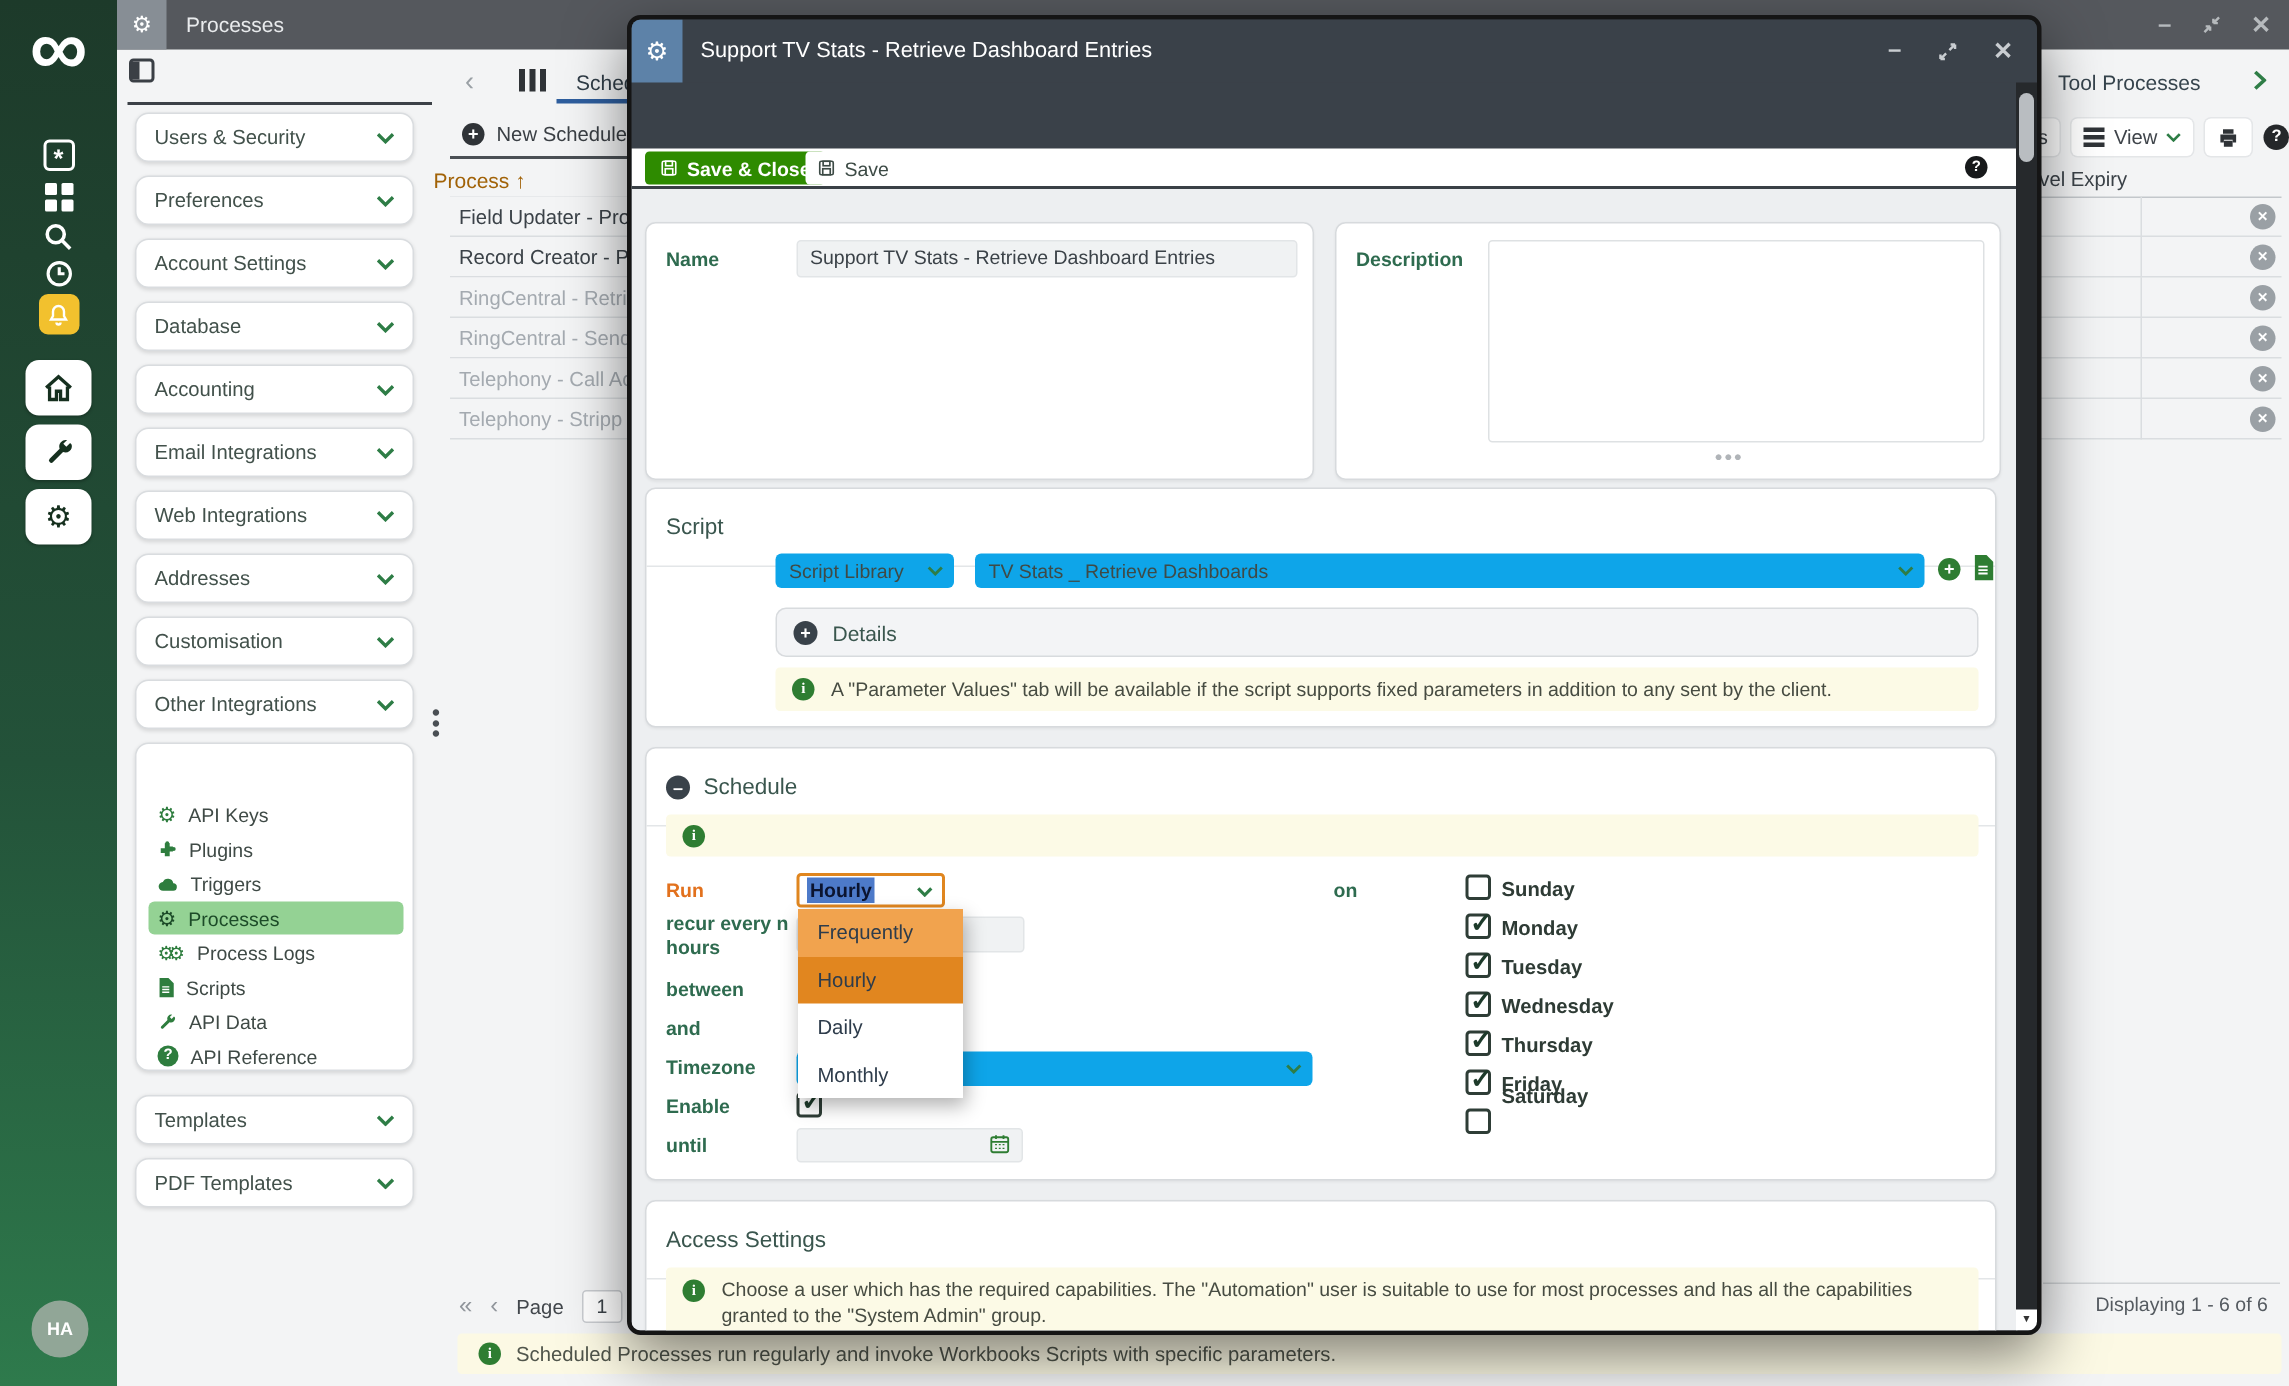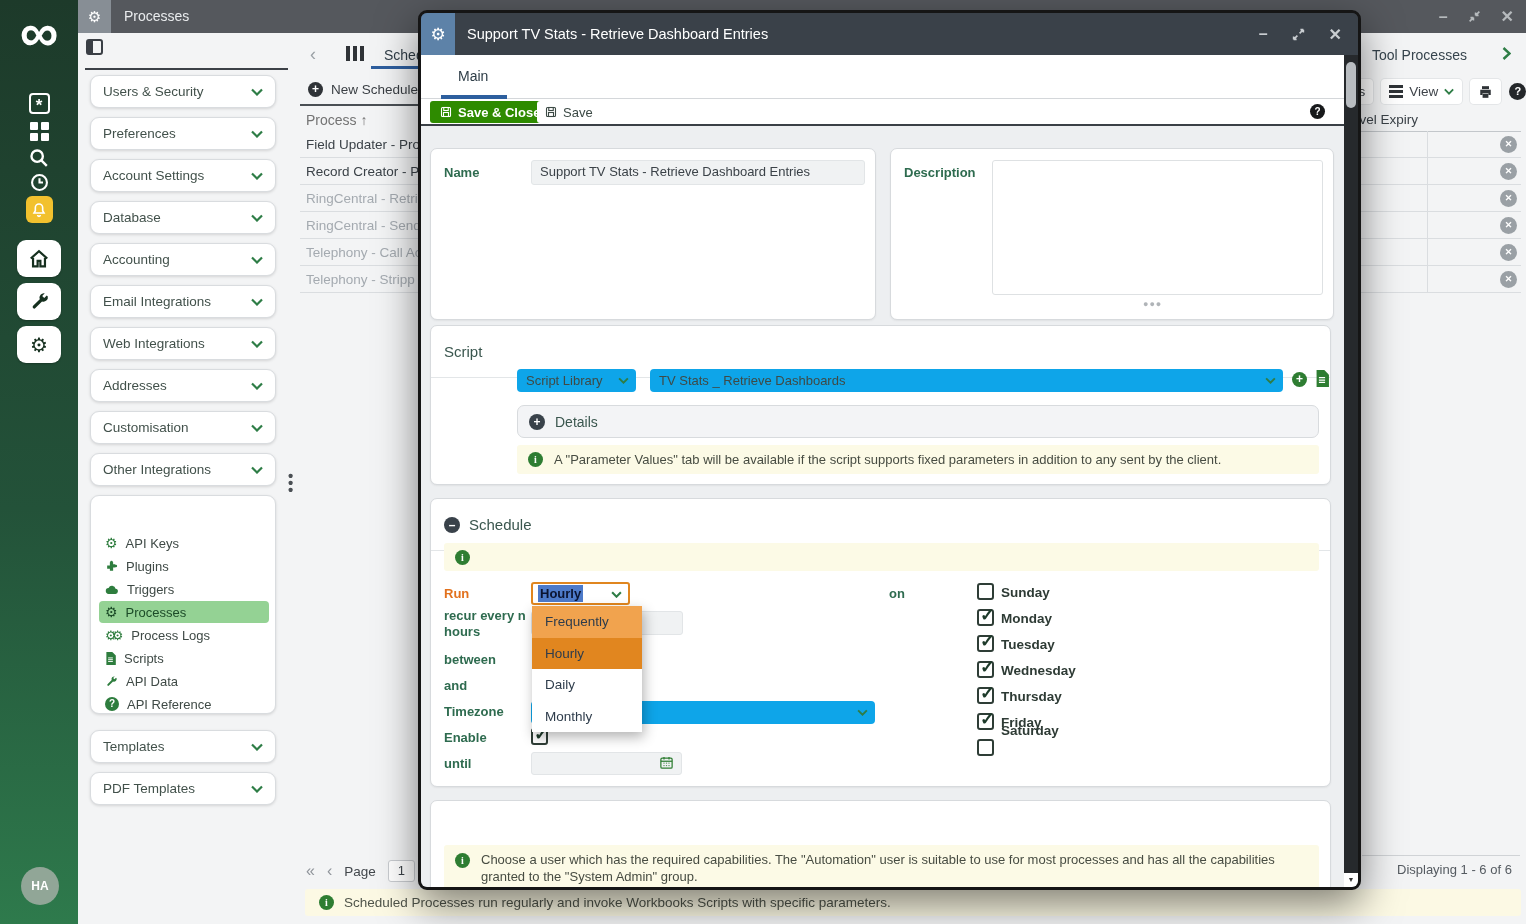--- a/index.html
+++ b/index.html
@@ -42,21 +42,21 @@
 
 .tabs-back{position:absolute;left:310px;top:44px;color:#9aa0a5;font-size:18px;line-height:20px;}
 .colsic{position:absolute;left:346px;top:46px;display:flex;gap:3px;}
 .colsic div{width:4px;height:15px;background:#2f3337;}
 .list-tab{position:absolute;left:384px;top:47px;font-size:14px;color:#303d47;}
 .tab-underline{position:absolute;left:371px;top:66px;width:48px;height:3px;background:#2e5e9e;}
 .plus-dark{width:15px;height:15px;border-radius:50%;background:#2f3337;color:#fff;font-size:12px;line-height:15px;text-align:center;font-weight:bold;}
 .newrow{position:absolute;left:308px;top:82px;display:flex;align-items:center;gap:8px;}
 .newrow .lbl{font-size:13.5px;color:#3a3f44;}
 .newrow-border{position:absolute;left:300px;top:104px;width:119px;height:2px;background:#4a4f54;}
-.proc-head{position:absolute;left:306px;top:112px;font-size:14px;color:#737373;}
+.proc-head{position:absolute;left:289px;top:112px;font-size:14px;color:#a16207;}
 .proc-head-border{position:absolute;left:300px;top:131px;width:119px;height:1px;background:#c3c7cb;}
 .prow{position:absolute;left:300px;width:119px;height:27px;border-bottom:1px solid #dadde0;font-size:13.5px;line-height:27px;padding-left:6px;white-space:nowrap;overflow:hidden;background:#f3f4f5;}
 .prow.dark{color:#3b4248;}
 .prow.muted{color:#a4aab0;}
 .pagenav{position:absolute;left:306px;top:860px;display:flex;align-items:center;gap:12px;}
 .pagenav .arr{color:#90959b;font-size:16px;}
 .pagenav .plbl{font-size:13.5px;color:#42474c;}
 .pageinput{width:27px;height:22px;background:#fff;border:1px solid #c9ccd0;border-radius:3px;text-align:center;font-size:13px;color:#3b4248;line-height:20px;}
 .bottom-info{position:absolute;left:305px;top:889px;width:1216px;height:27px;background:#fcf9e4;border-radius:3px;display:flex;align-items:center;gap:10px;padding-left:14px;font-size:13.5px;color:#50554b;}
 
@@ -448,24 +448,20 @@
       <span style="font-weight:bold;">–</span>
       <span>
         <svg width="13" height="13" viewBox="0 0 24 24" stroke="#c9cdd1" stroke-width="3" fill="none">
             <path d="M14 10l7-7m0 0h-5.5M21 3v5.5M10 14l-7 7m0 0h5.5M3 21v-5.5"></path>
           </svg>
       </span>
       <span style="font-weight:bold;">✕</span>
     </div>
   </div>
 
-  <div class="m-tabs">
-    <div class="m-tab">Main</div>
-    <div class="m-tab-underline"></div>
-  </div>
 
   <div class="m-toolbar">
     <div class="btn-savec">
       <svg width="12" height="12" viewBox="0 0 24 24" fill="none" stroke="#fff" stroke-width="2.2">
           <rect x="3" y="3" width="18" height="18" rx="2"></rect>
           <rect x="7.5" y="3" width="9" height="6"></rect>
           <rect x="7" y="13" width="10" height="8"></rect>
         </svg>
       <span>Save &amp; Close</span>
     </div>
@@ -604,20 +600,21 @@
 
       <div class="dropdown">
         <div class="opt o-light">Frequently</div>
         <div class="opt o-dark">Hourly</div>
         <div class="opt">Daily</div>
         <div class="opt">Monthly</div>
       </div>
     </div>
 
     <div class="card" style="left:9px;top:674px;width:901px;height:170px;">
+      <div class="card-h">Access Settings</div>
       <div class="infobar" style="left:13px;top:44px;width:875px;height:46px;line-height:17px;">
         <span class="circle-green" style="align-self:flex-start;margin-top:8px;">i</span>
         <span>Choose a user which has the required capabilities. The "Automation" user is suitable to use for most processes and has all the capabilities granted to the "System Admin" group.</span>
       </div>
     </div>
   </div>
 
   <div class="m-scroll">
     <div class="m-thumb"></div>
     <div class="m-scrollend">▼</div>

